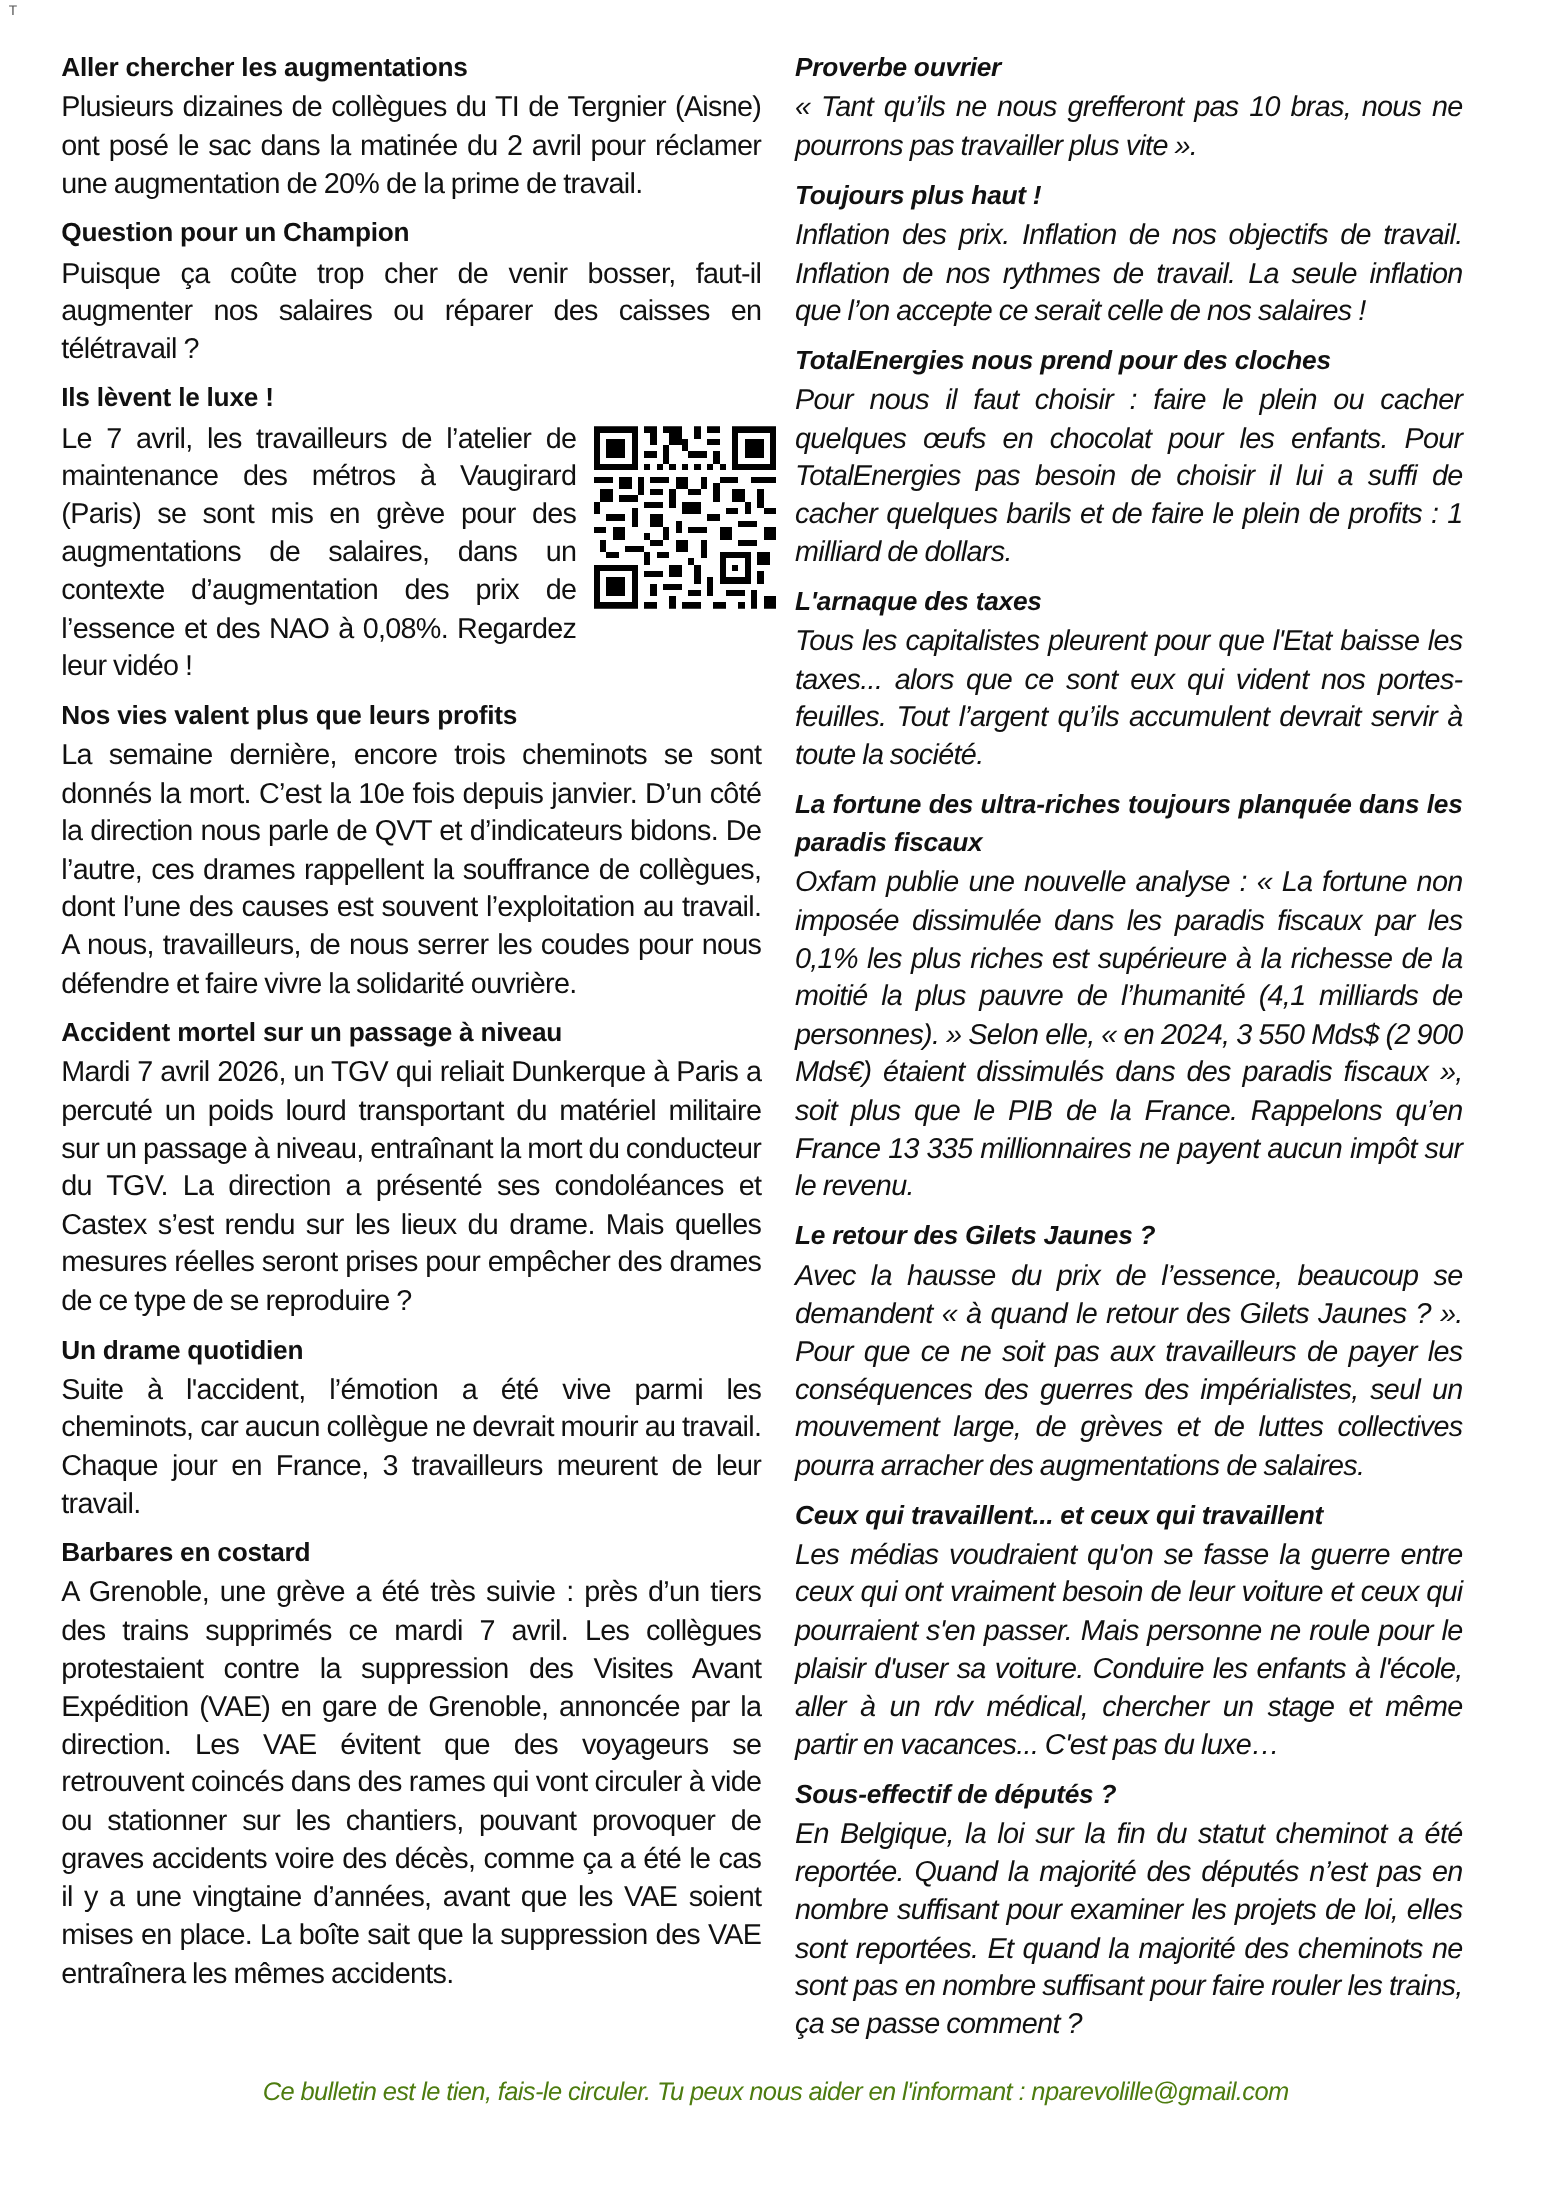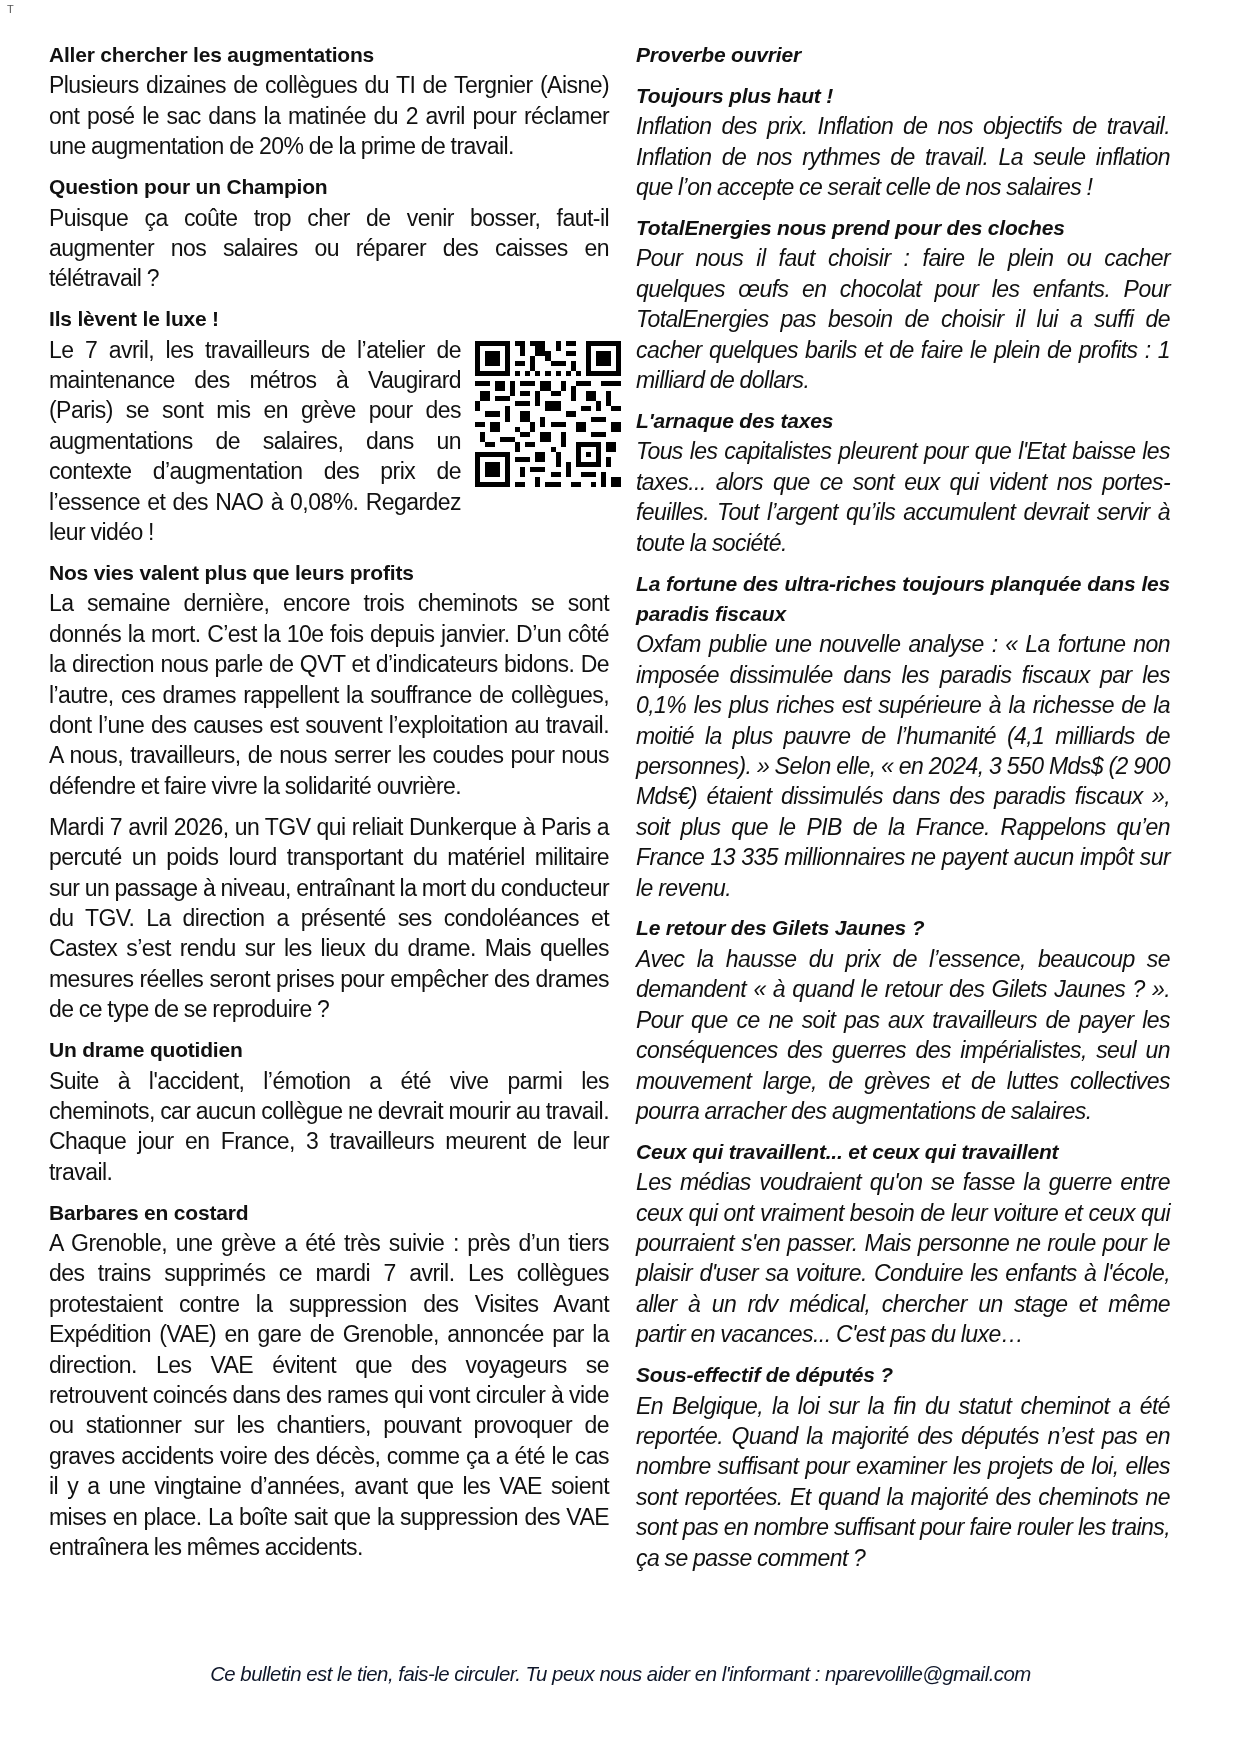--- a/index.html
+++ b/index.html
@@ -69,21 +69,21 @@
     }
     .footer {
       position: absolute;
       left: 0;
       width: 1241px;
       top: 1663px;
       text-align: center;
       font-style: italic;
       font-size: 20.4px;
       letter-spacing: -0.5px;
-      color: #0f172a;
+      color: #4d7c0f;
     }
   </style>
 </head>
 <body>
 
 <div class="corner-mark">T</div>
 
 <div class="column col-left">
 
   <div class="article">
@@ -209,39 +209,41 @@
     </div>
     <p>Le 7 avril, les travailleurs de l’atelier de maintenance des métros à Vaugirard (Paris) se sont mis en grève pour des augmentations de salaires, dans un contexte d’augmentation des prix de l’essence et des NAO à 0,08%. Regardez leur vidéo !</p>
   </div>
 
   <div class="article">
     <h2>Nos vies valent plus que leurs profits</h2>
     <p>La semaine dernière, encore trois cheminots se sont donnés la mort. C’est la 10e fois depuis janvier. D’un côté la direction nous parle de QVT et d’indicateurs bidons. De l’autre, ces drames rappellent la souffrance de collègues, dont l’une des causes est souvent l’exploitation au travail. A nous, travailleurs, de nous serrer les coudes pour nous défendre et faire vivre la solidarité ouvrière.</p>
   </div>
 
   <div class="article">
+    <h2>Accident mortel sur un passage à niveau</h2>
     <p>Mardi 7 avril 2026, un TGV qui reliait Dunkerque à Paris a percuté un poids lourd transportant du matériel militaire sur un passage à niveau, entraînant la mort du conducteur du TGV. La direction a présenté ses condoléances et Castex s’est rendu sur les lieux du drame. Mais quelles mesures réelles seront prises pour empêcher des drames de ce type de se reproduire ?</p>
   </div>
 
   <div class="article">
     <h2>Un drame quotidien</h2>
     <p>Suite à l'accident, l’émotion a été vive parmi les cheminots, car aucun collègue ne devrait mourir au travail. Chaque jour en France, 3 travailleurs meurent de leur travail.</p>
   </div>
 
   <div class="article">
     <h2>Barbares en costard</h2>
     <p>A Grenoble, une grève a été très suivie : près d’un tiers des trains supprimés ce mardi 7 avril. Les collègues protestaient contre la suppression des Visites Avant Expédition (VAE) en gare de Grenoble, annoncée par la direction. Les VAE évitent que des voyageurs se retrouvent coincés dans des rames qui vont circuler à vide ou stationner sur les chantiers, pouvant provoquer de graves accidents voire des décès, comme ça a été le cas il y a une vingtaine d’années, avant que les VAE soient mises en place. La boîte sait que la suppression des VAE entraînera les mêmes accidents.</p>
   </div>
 
 </div>
 
 <div class="column col-right">
 
   <div class="article">
     <h2>Proverbe ouvrier</h2>
+    <p>« Tant qu’ils ne nous grefferont pas 10 bras, nous ne pourrons pas travailler plus vite ».</p>
   </div>
 
   <div class="article">
     <h2>Toujours plus haut !</h2>
     <p>Inflation des prix. Inflation de nos objectifs de travail. Inflation de nos rythmes de travail. La seule inflation que l’on accepte ce serait celle de nos salaires !</p>
   </div>
 
   <div class="article">
     <h2>TotalEnergies nous prend pour des cloches</h2>
     <p>Pour nous il faut choisir : faire le plein ou cacher quelques œufs en chocolat pour les enfants. Pour TotalEnergies pas besoin de choisir il lui a suffi de cacher quelques barils et de faire le plein de profits : 1 milliard de dollars.</p>

